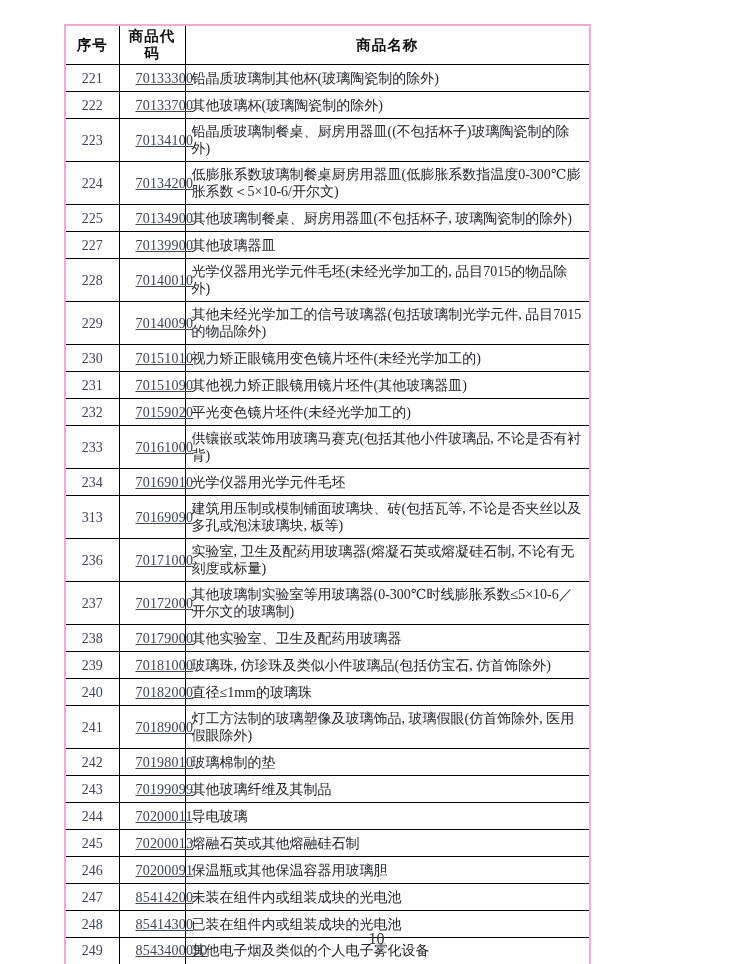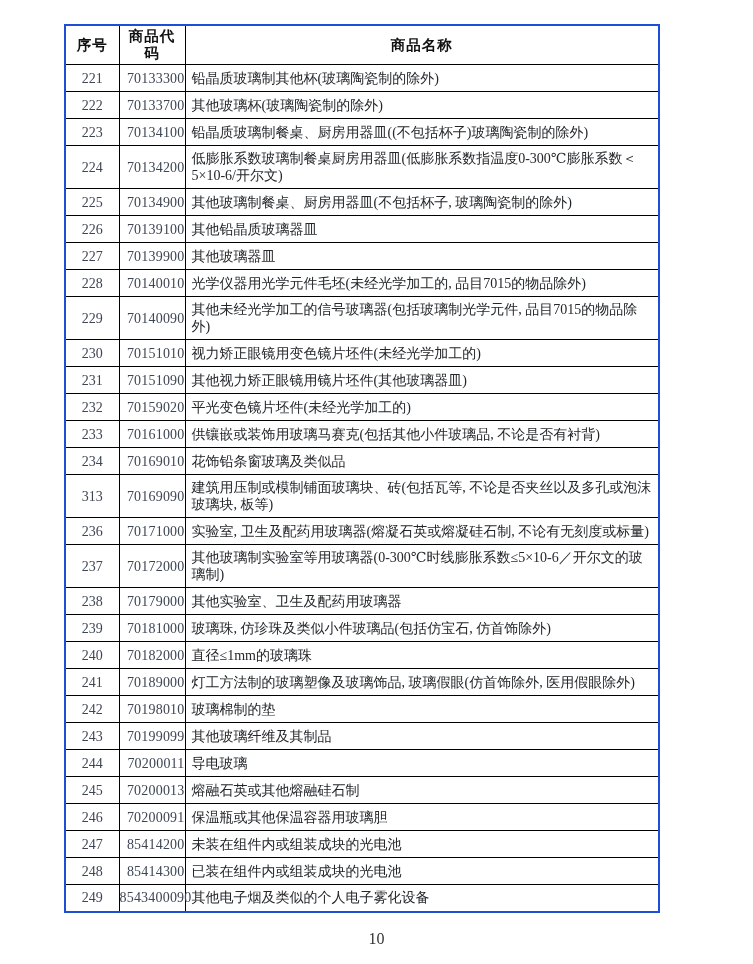--- a/index.html
+++ b/index.html
@@ -8,24 +8,24 @@
     width: 753px; height: 964px;
     font-family: "Liberation Serif", "DejaVu Serif", serif;
     color: #24272b;
     position: relative;
   }
   .page { position: relative; width: 753px; height: 964px; background: #fff; }
 
   table.goods {
     position: absolute;
     left: 64px; top: 24px;
-    width: 596px;
+    width: 527px;
     border-collapse: collapse;
     table-layout: fixed;
-    border: 2px solid #1d4ed8;
+    border: 2px solid #f9a8d4;
   }
   table.goods col.c-no   { width: 54px; }
   table.goods col.c-code { width: 66px; }
   table.goods th, table.goods td {
     border: 1.5px solid #000;
     font-size: 14px;
     line-height: 17px;
     vertical-align: middle;
   }
   table.goods th {
@@ -38,25 +38,26 @@
     letter-spacing: 1px;
   }
   td.no {
     text-align: center;
     color: #3e4654;
     height: 27px;
     font-size: 14px;
     margin-top: 12px;
   }
   td.code {
-    text-align: right;
-    padding-left: 0;
+    text-align: left;
+    padding-left: 16px;
     color: #3e4654;
     font-size: 14px;
     letter-spacing: 0.2px;
+    text-decoration: underline;
   }
   td.name {
     text-align: left;
     padding: 4px 4px 4px 6px;
     color: #23262a;
     border-radius: 8px;
   }
   .page-number {
     position: absolute;
     left: 0; right: 0;
@@ -105,25 +106,20 @@
           <td class="no">224</td>
           <td class="code">70134200</td>
           <td class="name">低膨胀系数玻璃制餐桌厨房用器皿(低膨胀系数指温度0-300℃膨胀系数＜5×10-6/开尔文)</td>
         </tr>
         <tr>
           <td class="no">225</td>
           <td class="code">70134900</td>
           <td class="name">其他玻璃制餐桌、厨房用器皿(不包括杯子, 玻璃陶瓷制的除外)</td>
         </tr>
         <tr>
-          <td class="no">226</td>
-          <td class="code">70139100</td>
-          <td class="name">其他铅晶质玻璃器皿</td>
-        </tr>
-        <tr>
           <td class="no">227</td>
           <td class="code">70139900</td>
           <td class="name">其他玻璃器皿</td>
         </tr>
         <tr>
           <td class="no">228</td>
           <td class="code">70140010</td>
           <td class="name">光学仪器用光学元件毛坯(未经光学加工的, 品目7015的物品除外)</td>
         </tr>
         <tr>
@@ -147,21 +143,21 @@
           <td class="name">平光变色镜片坯件(未经光学加工的)</td>
         </tr>
         <tr>
           <td class="no">233</td>
           <td class="code">70161000</td>
           <td class="name">供镶嵌或装饰用玻璃马赛克(包括其他小件玻璃品, 不论是否有衬背)</td>
         </tr>
         <tr>
           <td class="no">234</td>
           <td class="code">70169010</td>
-          <td class="name">花饰铅条窗玻璃及类似品</td>
+          <td class="name">光学仪器用光学元件毛坯</td>
         </tr>
         <tr>
           <td class="no">313</td>
           <td class="code">70169090</td>
           <td class="name">建筑用压制或模制铺面玻璃块、砖(包括瓦等, 不论是否夹丝以及多孔或泡沫玻璃块, 板等)</td>
         </tr>
         <tr>
           <td class="no">236</td>
           <td class="code">70171000</td>
           <td class="name">实验室, 卫生及配药用玻璃器(熔凝石英或熔凝硅石制, 不论有无刻度或标量)</td>

